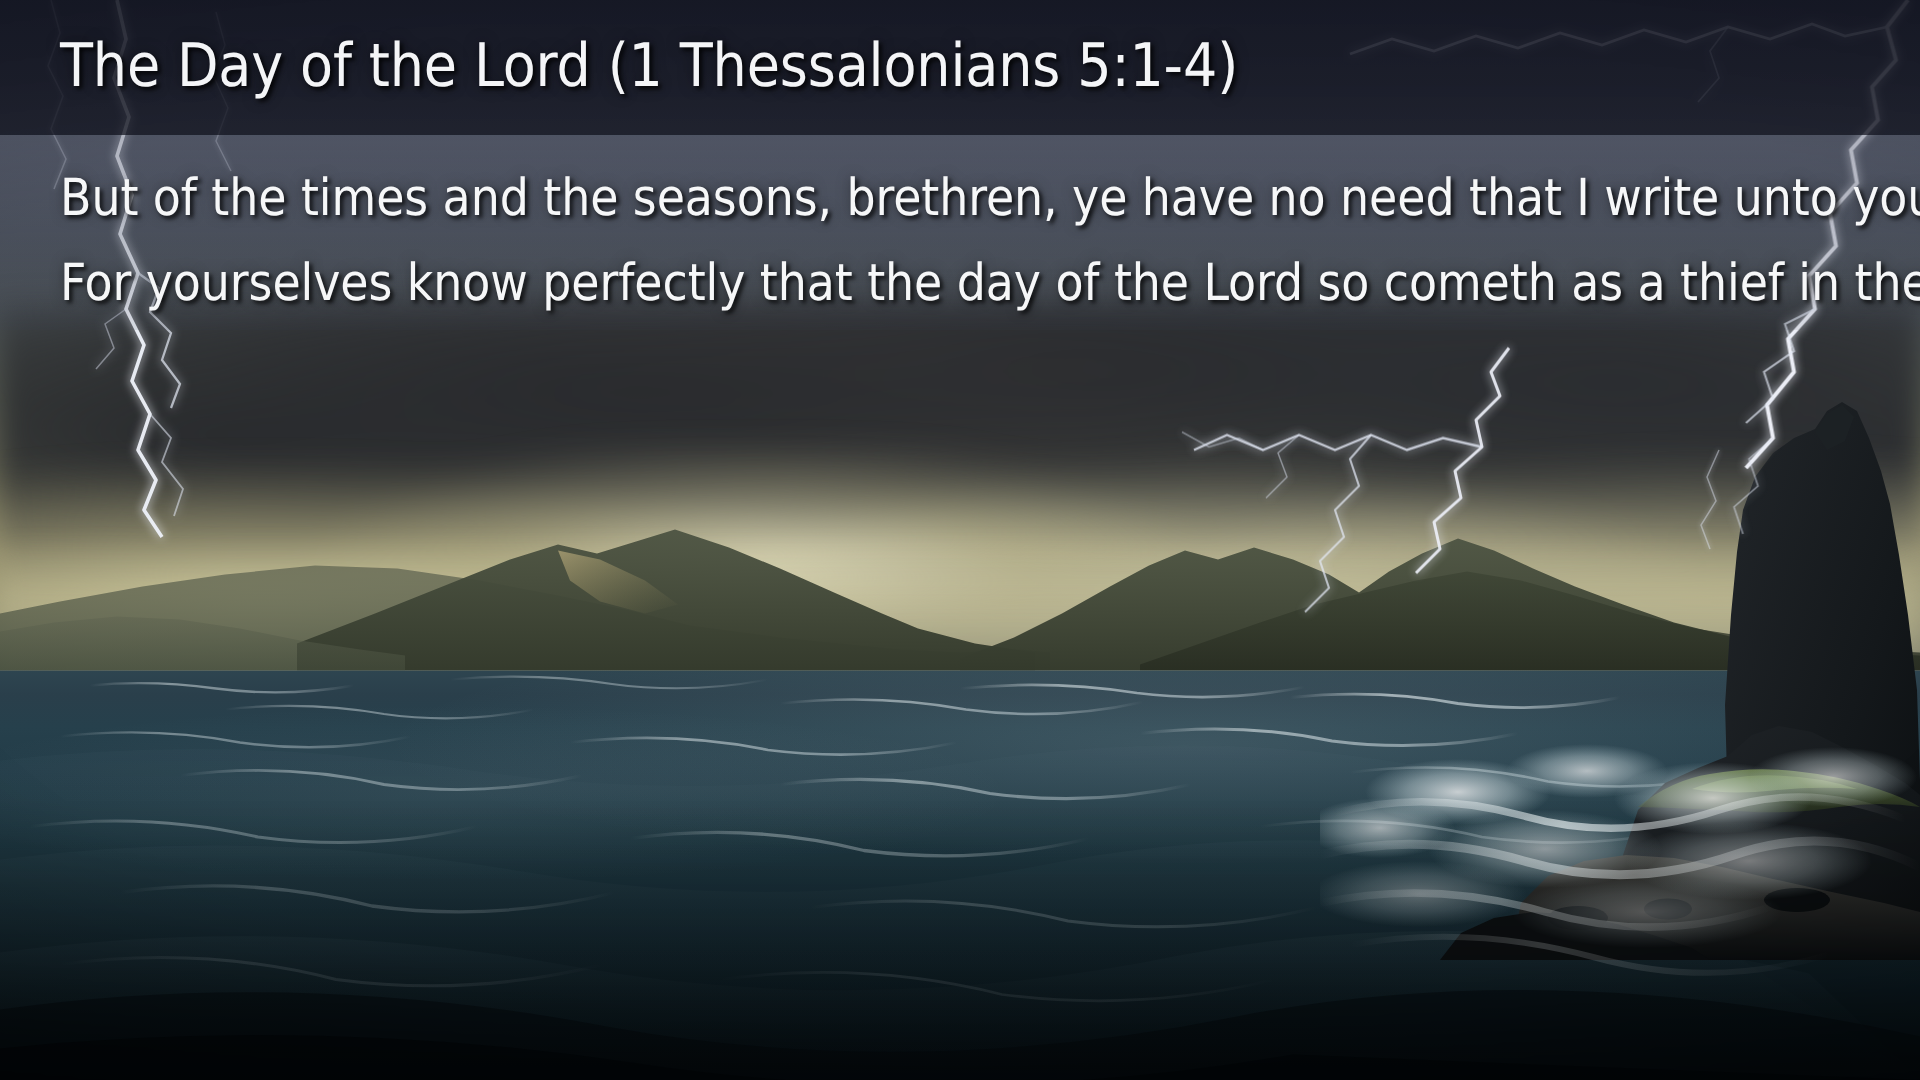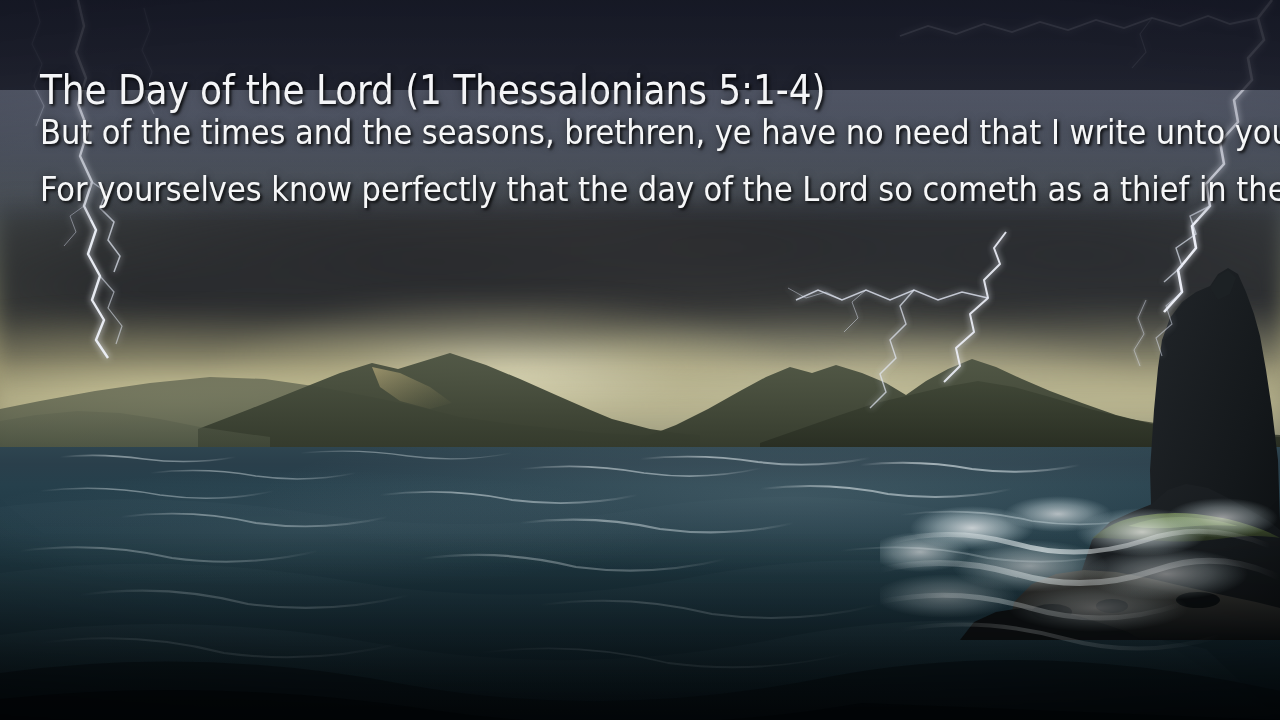--- a/index.html
+++ b/index.html
@@ -120,21 +120,20 @@
   .body-band{
     position:absolute; left:0; top:90px; width:1280px; height:130px;
     background:linear-gradient(180deg, rgba(96,100,118,.40) 0%, rgba(78,84,102,.30) 55%, rgba(60,66,84,.10) 100%);
   }
   .title{
     position:absolute; left:40px; top:21px;
     font-family:"DejaVu Sans Condensed","Liberation Sans Narrow","Liberation Sans", sans-serif;
     font-size:40px; line-height:46px; font-weight:400;
     color:#f4f5f7; letter-spacing:-.1px; white-space:nowrap;
     text-shadow:2px 2px 3px rgba(0,0,0,.80), 0 0 10px rgba(0,0,0,.45);
-    margin-top:46px;
   }
   .verse{
     position:absolute; left:40px; top:104px; width:1210px;
     font-family:"DejaVu Sans Condensed","Liberation Sans Narrow","Liberation Sans", sans-serif;
     font-size:34px; line-height:57px; font-weight:400;
     color:#f6f7f8; letter-spacing:-.05px;
     text-shadow:2px 2px 3px rgba(0,0,0,.80), 0 0 9px rgba(0,0,0,.40);
   }
   .verse-line{ display:block; white-space:nowrap; }
 </style>

